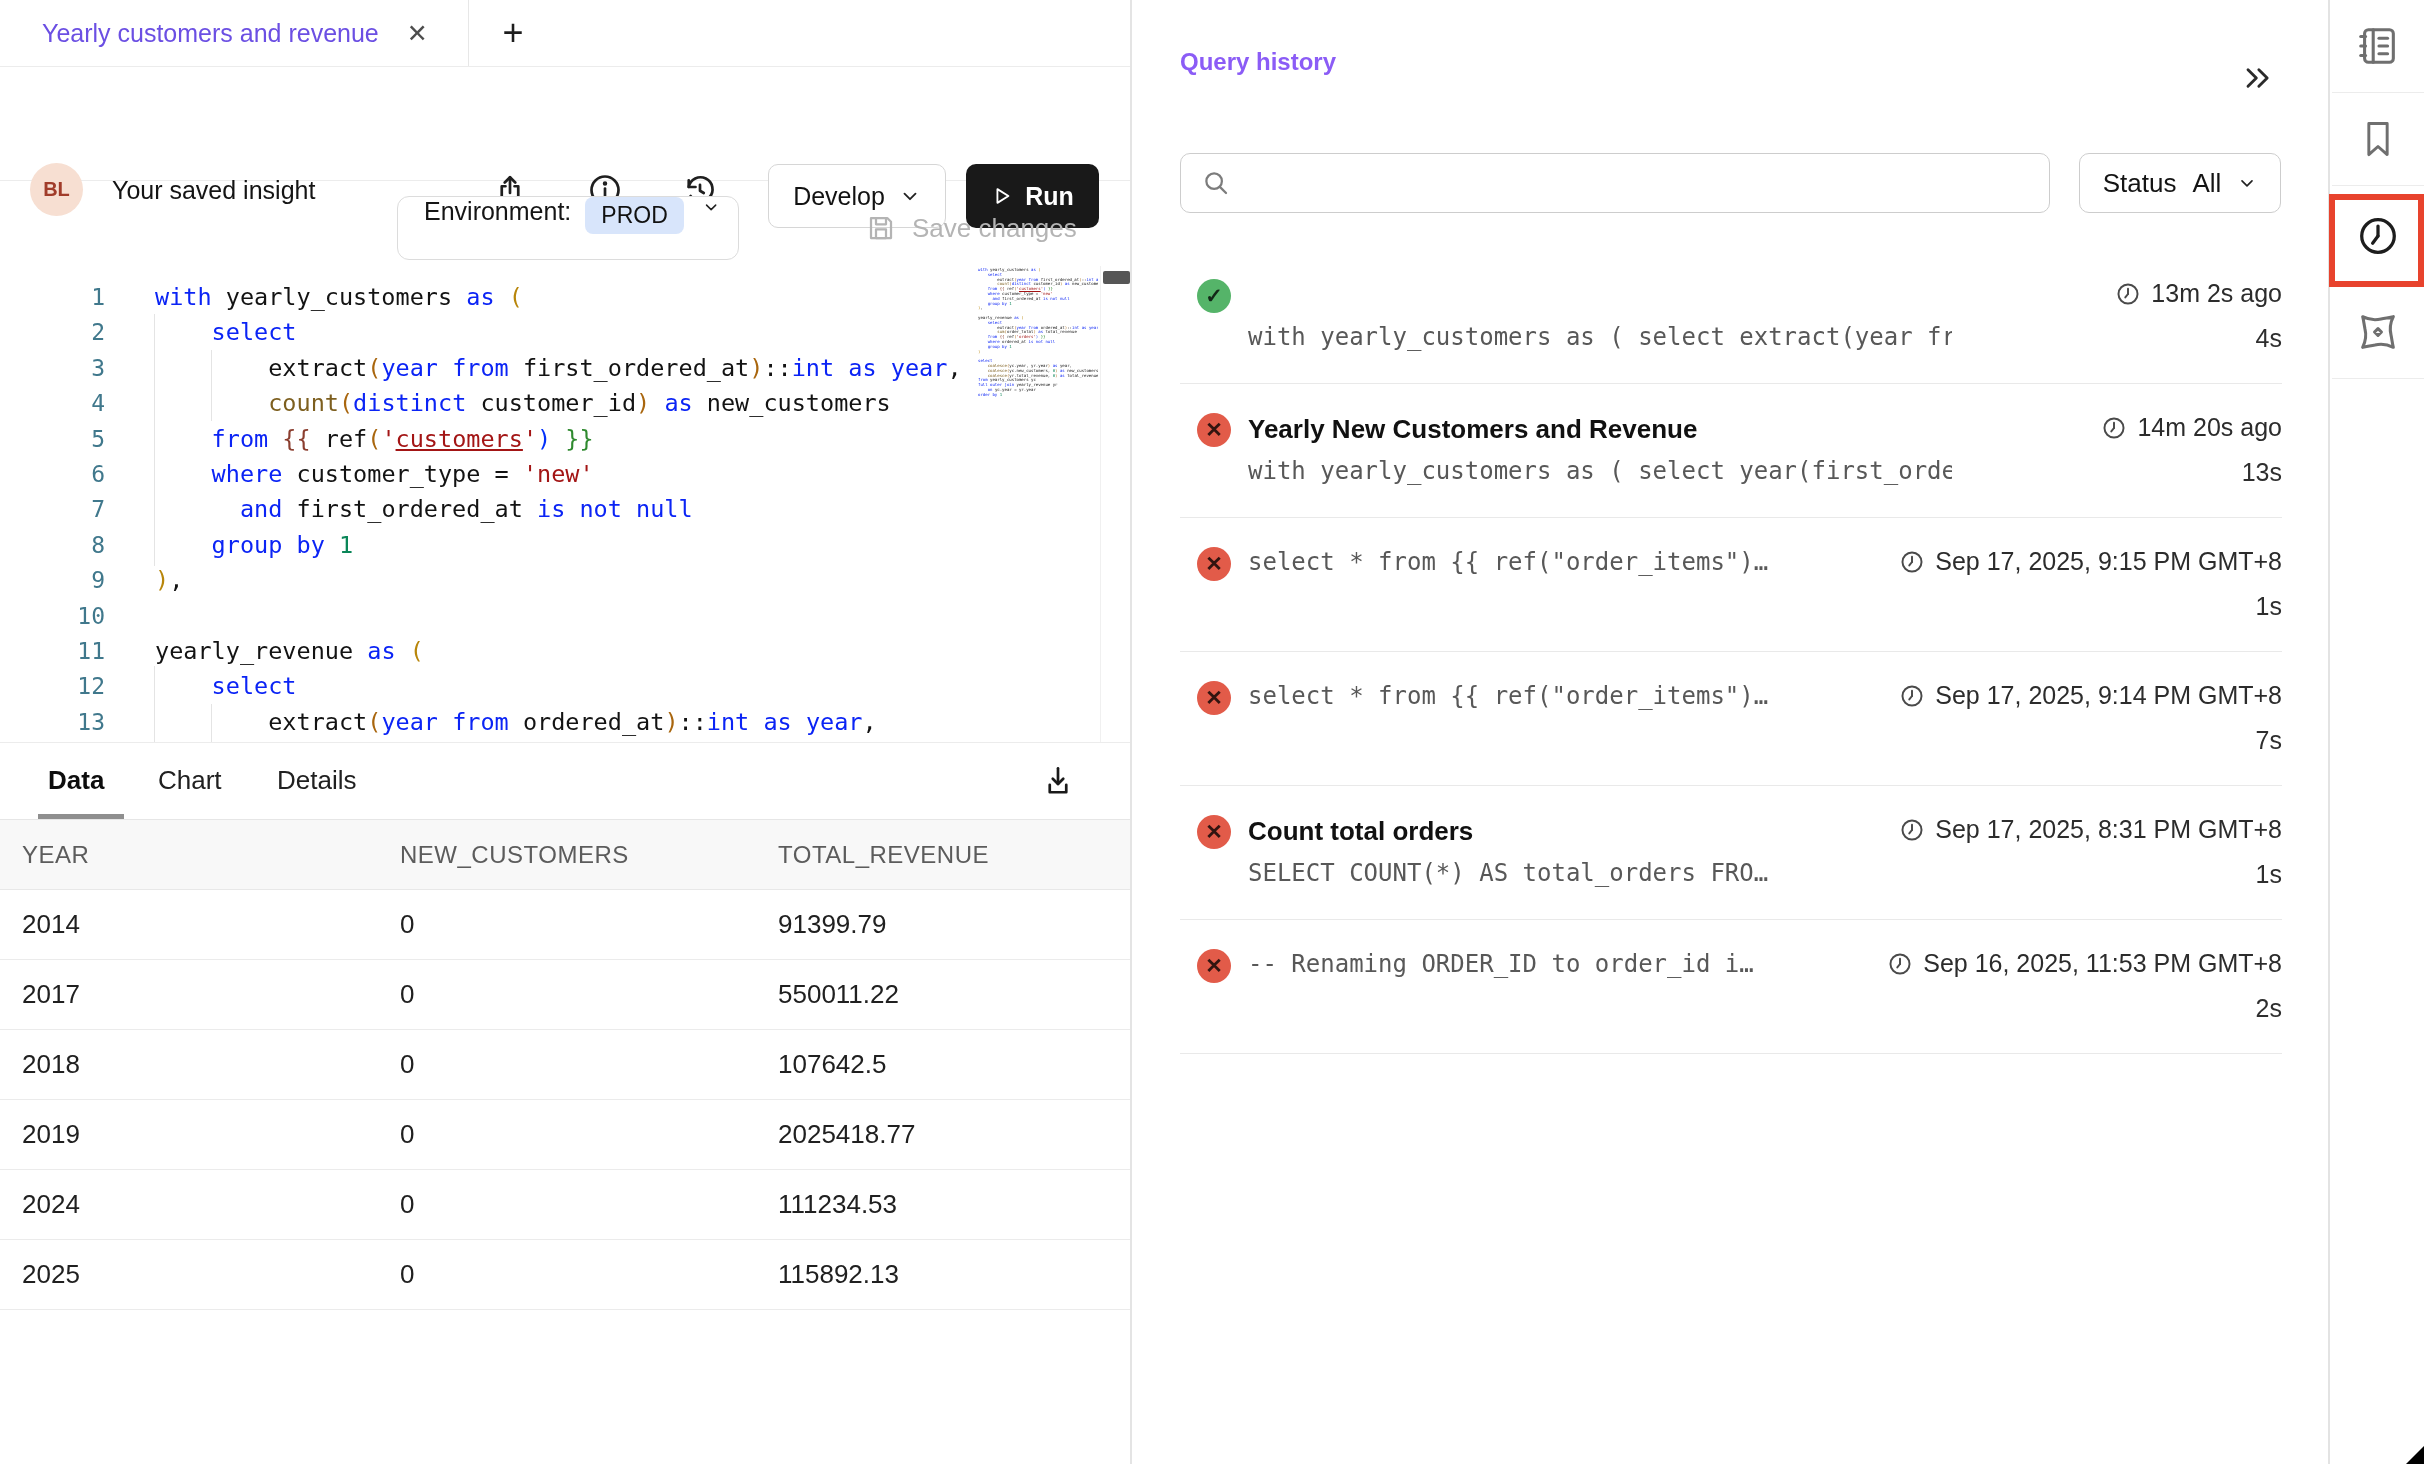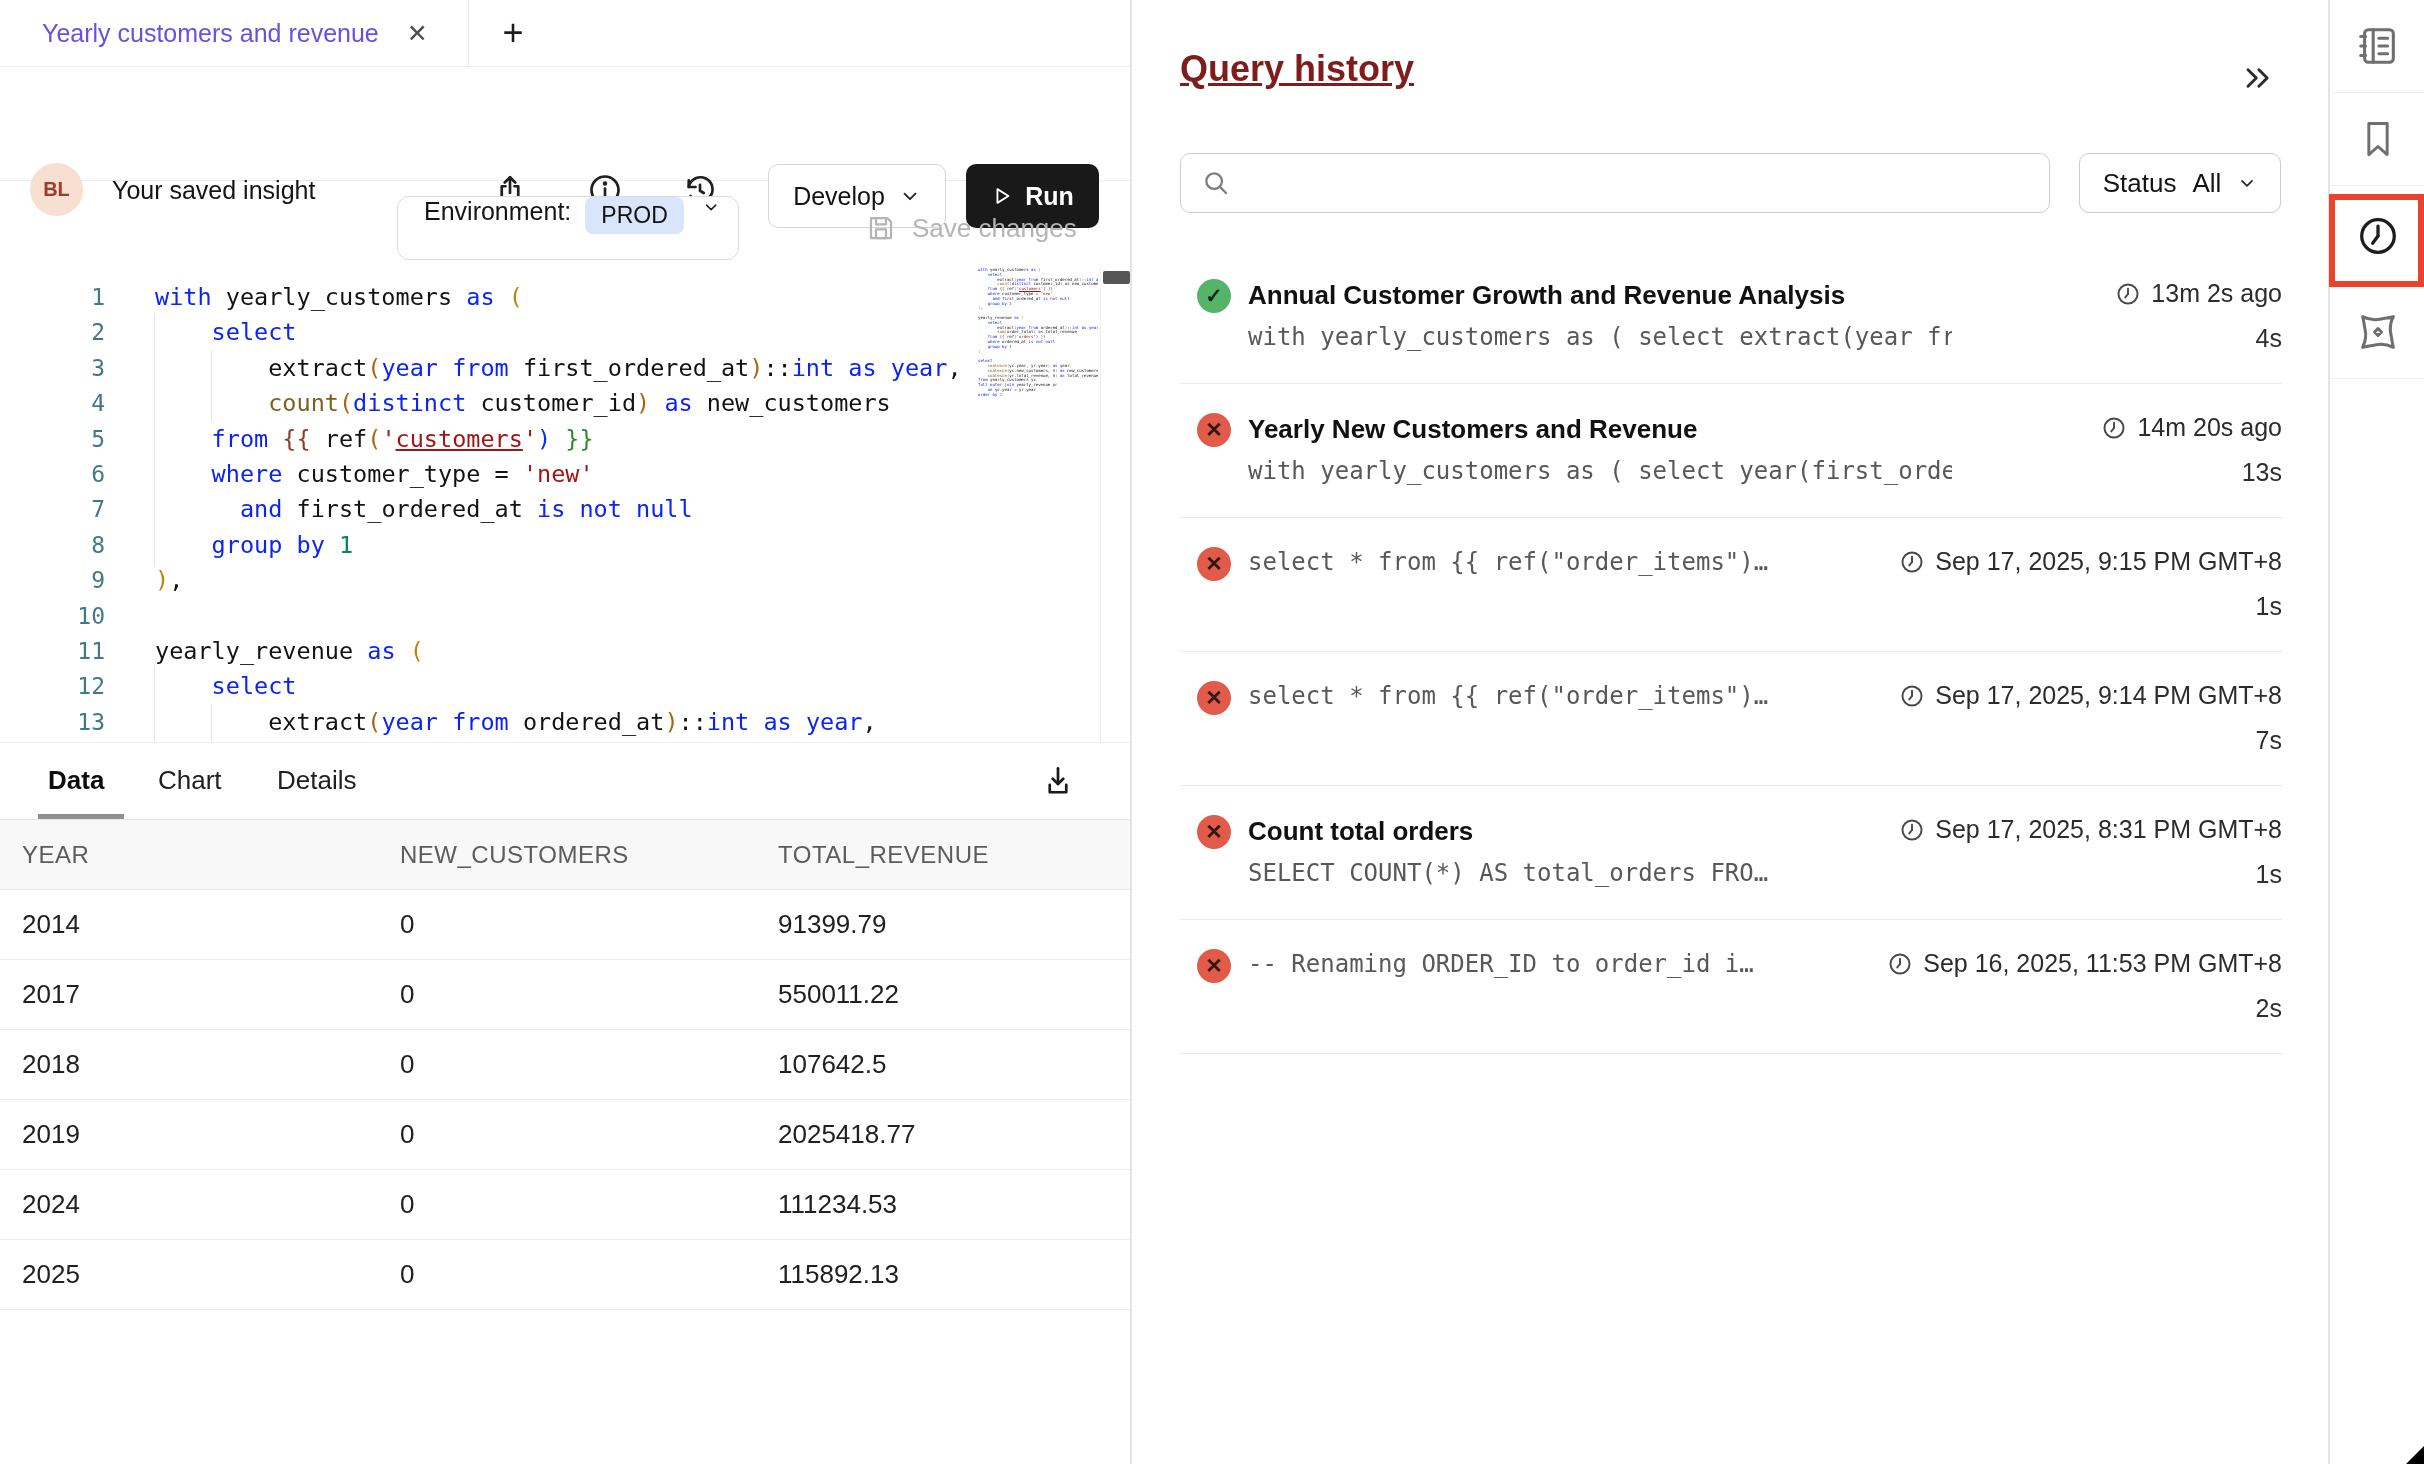--- a/index.html
+++ b/index.html
@@ -64,21 +64,21 @@
 
   .tbl-header{position:absolute;left:0;top:820px;width:100%;height:70px;background:#f8f8f8;border-bottom:1px solid #e8e8e8;
               display:grid;grid-template-columns:378px 378px auto;align-items:center;padding-left:22px;box-sizing:border-box;
               font-size:24px;color:#5c5c5c;letter-spacing:.5px;}
   .tbl-body{position:absolute;left:0;top:890px;width:100%;}
   .tbl-row{height:70px;border-bottom:1px solid #ebebeb;display:grid;grid-template-columns:378px 378px auto;align-items:center;
            padding-left:22px;box-sizing:border-box;font-size:26px;color:#202020;}
 
   
   .right-panel{position:absolute;left:1132px;top:0;width:1198px;height:1464px;background:#fff;border-right:2px solid #e3e3e3;box-sizing:border-box;}
-  .qh-title{position:absolute;left:48px;top:48px;font-size:36px;font-weight:600;color:#7f1d1d;text-decoration:underline;}
+  .qh-title{position:absolute;left:48px;top:48px;font-size:24px;font-weight:600;color:#8b5cf6;}
   .collapse-btn{position:absolute;left:1106px;top:58px;width:40px;height:40px;background:none;border:none;padding:0;}
   .search-box{position:absolute;left:48px;top:153px;width:870px;height:60px;border:1.5px solid #cdcdcd;border-radius:10px;box-sizing:border-box;
               display:flex;align-items:center;padding:0 20px;gap:18px;background:#fff;}
   .search-box input{border:none;outline:none;flex:1;font-size:26px;color:#222;font-family:inherit;background:transparent;}
   .search-box input::placeholder{color:#9b9b9b;}
   .status-btn{position:absolute;left:947px;top:153px;width:202px;height:60px;border:1.5px solid #cdcdcd;border-radius:10px;background:#fff;
               display:flex;align-items:center;justify-content:center;gap:16px;font-size:26px;color:#141414;box-sizing:border-box;font-family:inherit;}
   .qh-list{position:absolute;left:48px;top:250px;width:1102px;}
   .qh-item{position:relative;height:133px;border-bottom:1px solid #e9e9e9;}
   .qh-status{position:absolute;left:17px;top:29px;width:34px;height:34px;border-radius:50%;
@@ -267,21 +267,20 @@
     <button class="status-btn">
       <span>Status</span>
       <span>All</span>
       <svg width="20" height="20" viewBox="0 0 24 24" fill="none" stroke="#222" stroke-width="2" stroke-linecap="round" stroke-linejoin="round">
           <polyline points="6,9.5 12,15.5 18,9.5"></polyline>
         </svg>
     </button>
     <div class="qh-list" id="qhlist">
         <div class="qh-item">
           <span class="qh-status ok">✓</span>
-          <div class="qh-line1"><span class="qh-title-txt">Annual Customer Growth and Revenue Analysis</span></div>
           <div class="qh-line2"><span class="qh-code">with yearly_customers as ( select extract(year fro…</span></div>
           <div class="qh-meta">
             <svg width="26" height="26" viewBox="0 0 24 24" fill="none" stroke="#4a4a4a" stroke-width="1.8" stroke-linecap="round">
               <circle cx="12" cy="12" r="8.8"></circle>
               <path d="M12 12V7.2"></path>
               <path d="M12 12 9.5 15.2"></path>
             </svg>
             <span>13m 2s ago</span>
           </div>
           <div class="qh-dur">4s</div>

